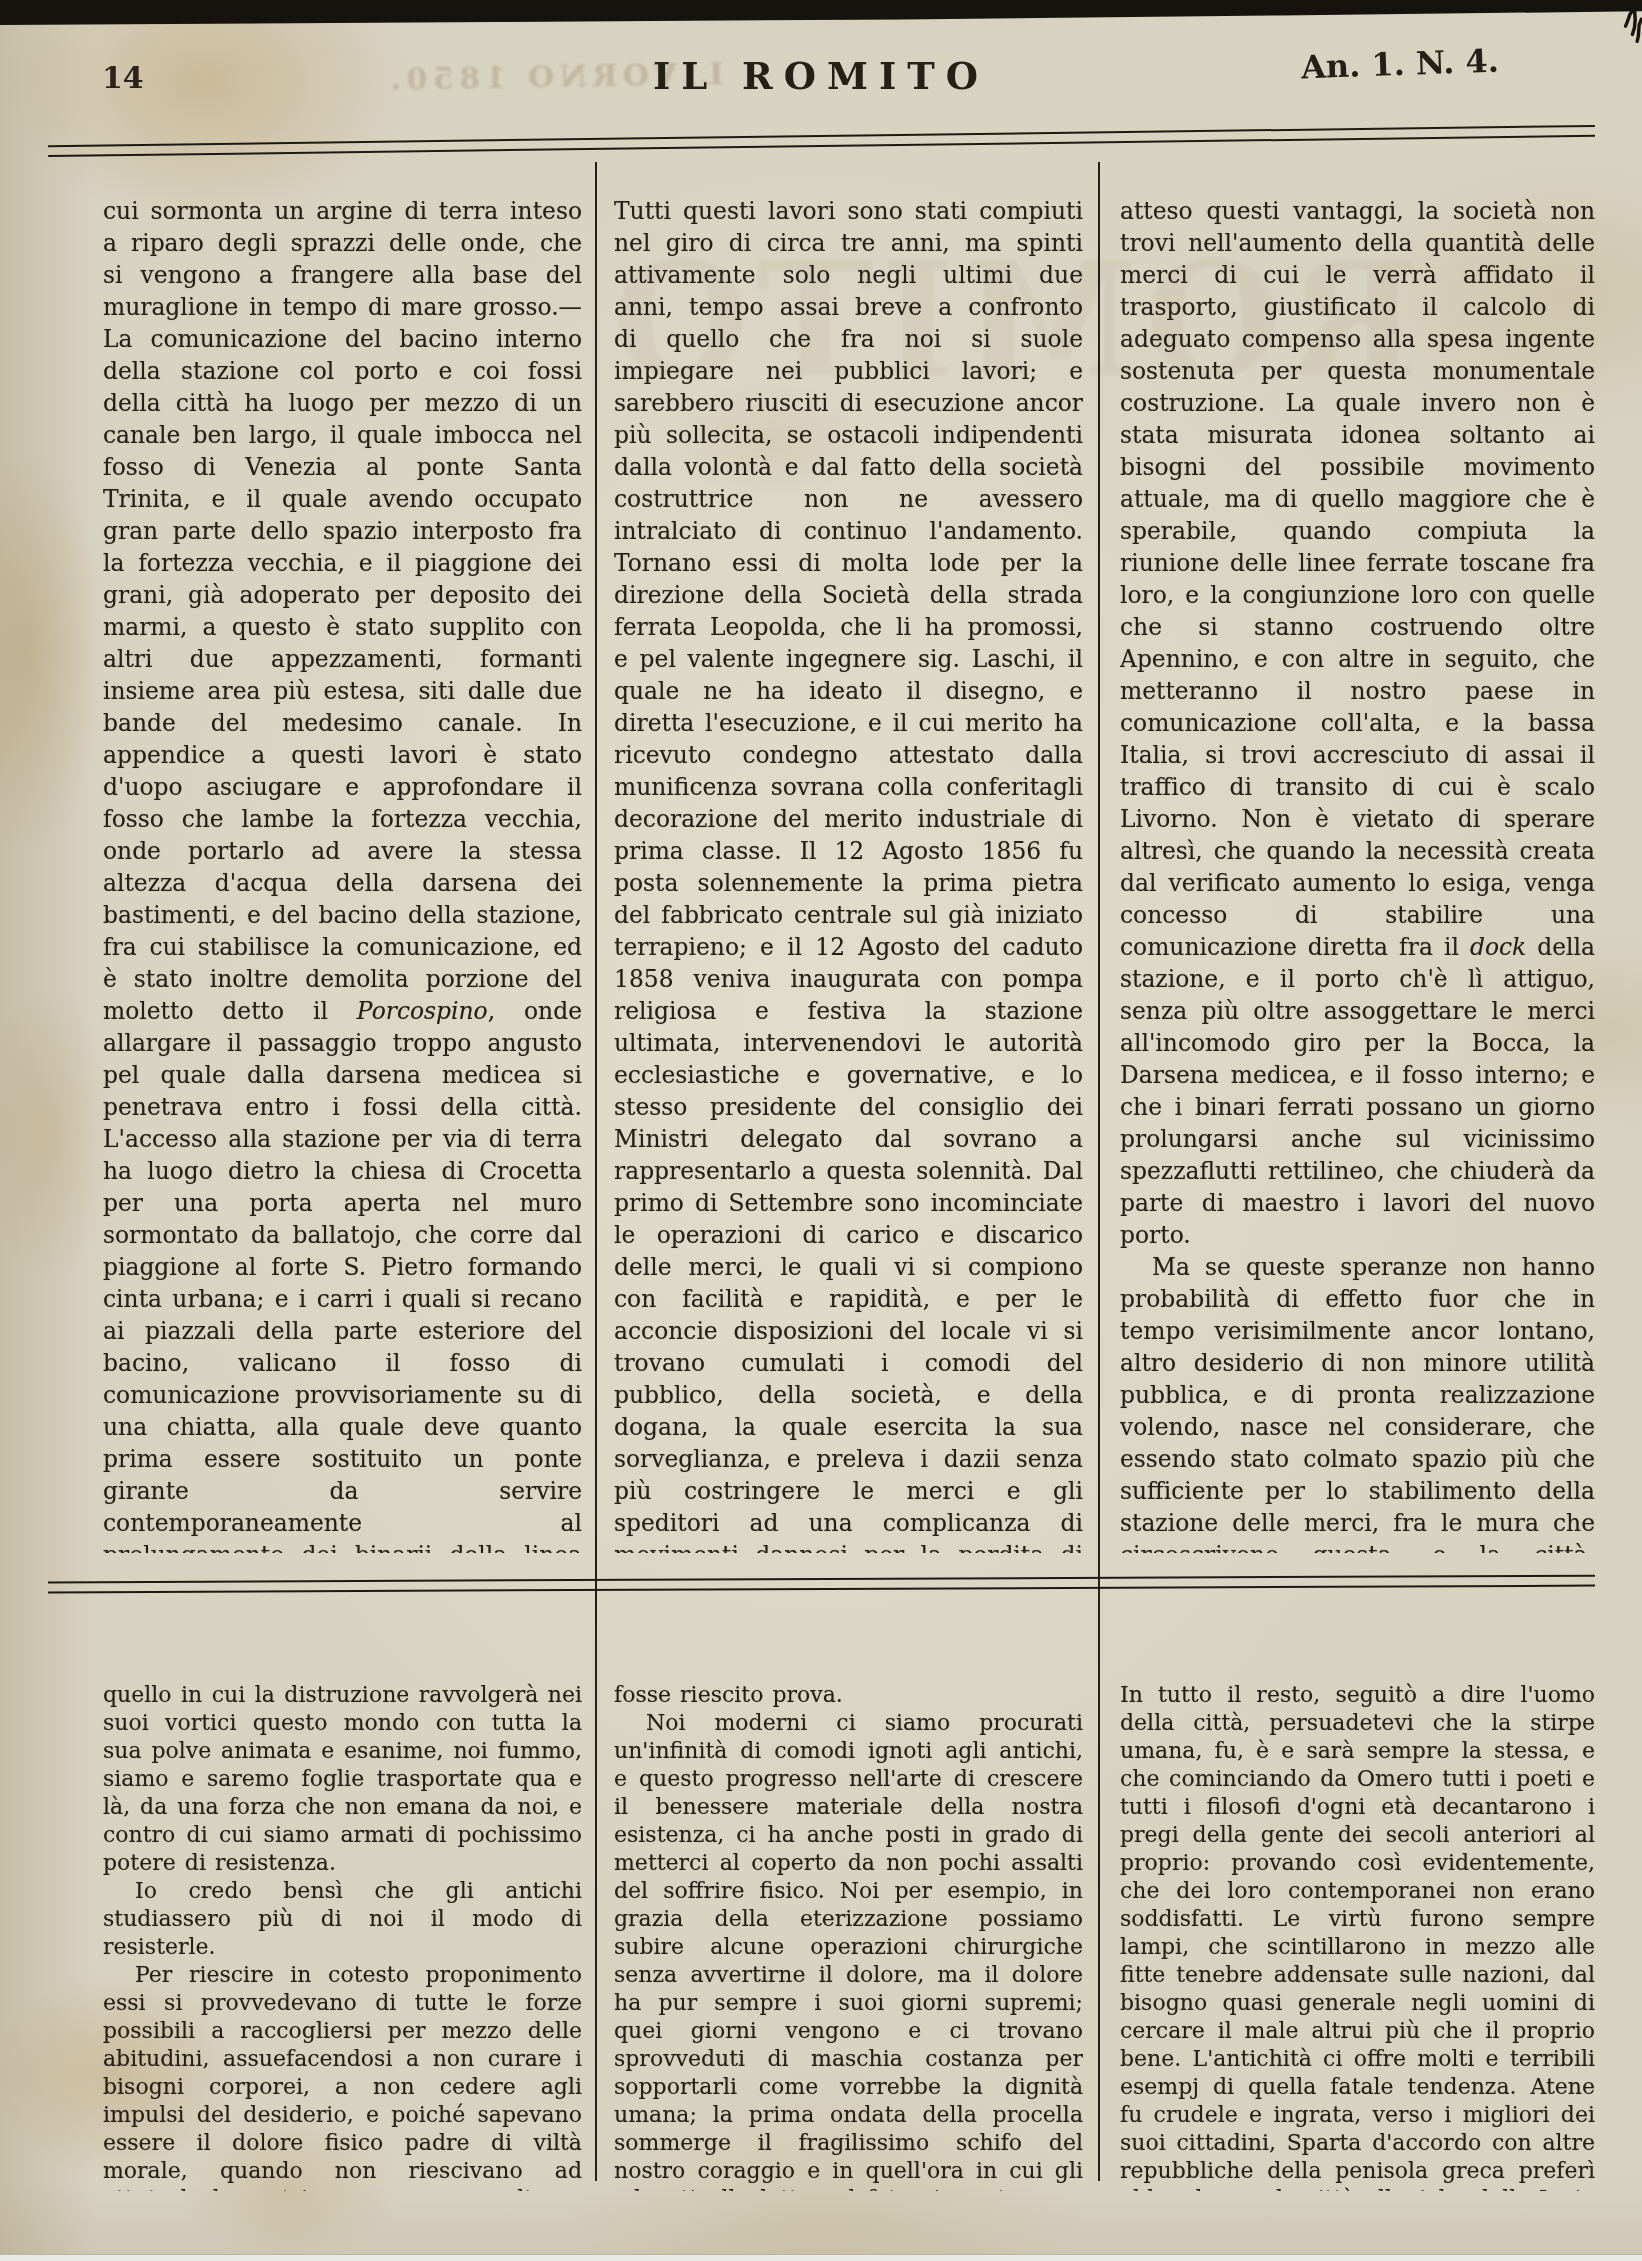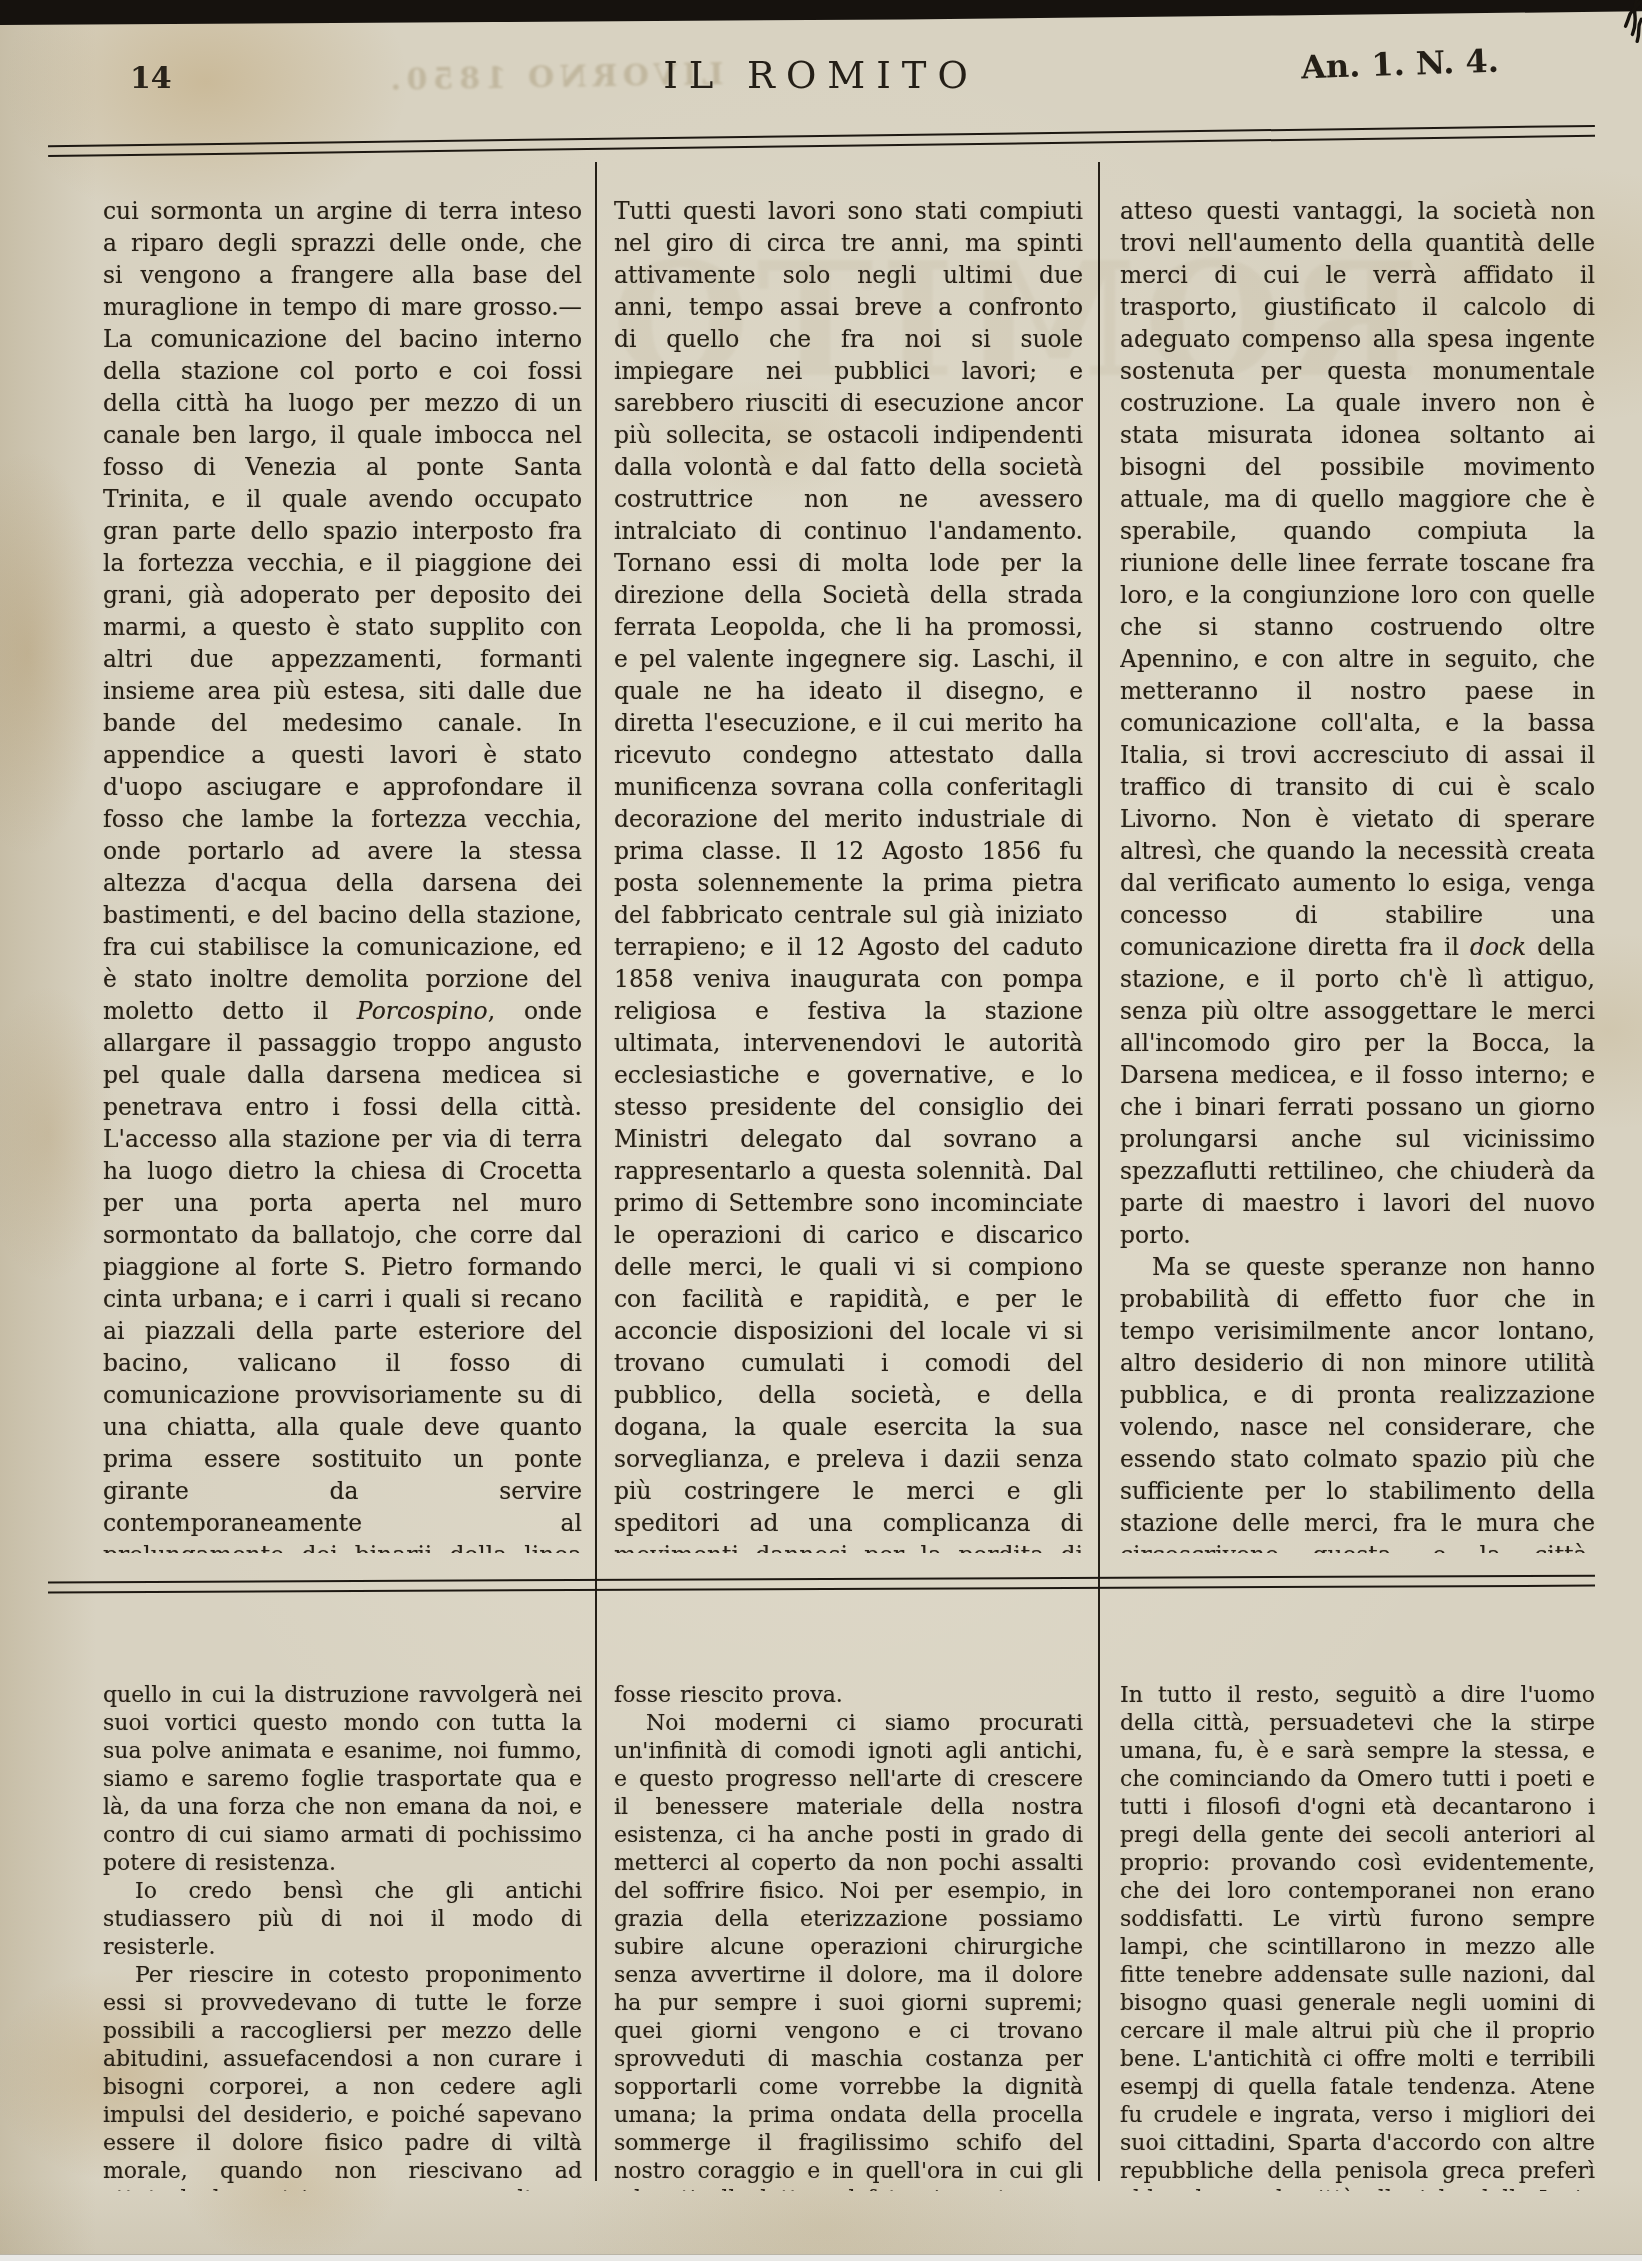--- a/index.html
+++ b/index.html
@@ -28,24 +28,24 @@
   .edge-top{
     position:absolute;left:0;top:0;width:100%;height:25px;background:#16120e;
     clip-path:polygon(0 0,100% 0,100% 45%,78% 62%,55% 78%,30% 88%,0 100%);
   }
   .edge-bottom{
     position:absolute;left:0;bottom:0;width:100%;height:6.2px;background:#e9e9e7;
     border-top:1.4px solid #b9b4a6;
   }
   .corner-scribble{position:absolute;right:0;top:0;width:82px;height:62px;}
 
-  .pgnum{position:absolute;left:102px;top:60px;font-size:30px;font-weight:700;color:#2a241b;margin-left:28px;}
+  .pgnum{position:absolute;left:102px;top:60px;font-size:30px;font-weight:700;color:#2a241b;}
   .masthead{
     position:absolute;left:0;top:54px;width:100%;text-align:center;
-    font-size:37px;font-weight:400;letter-spacing:11px;color:#241f17;
+    font-size:37px;font-weight:700;letter-spacing:11px;color:#241f17;
   }
   .issue{position:absolute;right:143px;top:45px;font-size:32px;font-weight:700;color:#241f17;transform:rotate(-2deg);}
 
   .rule-double{
     position:absolute;left:48px;width:1547px;height:8.2px;
     border-top:2.7px solid #1d1812;border-bottom:2.1px solid #1d1812;
   }
   .rule-header{top:135px;transform:rotate(-0.75deg);}
   .rule-mid{top:1578px;transform:rotate(-0.25deg);}
 

